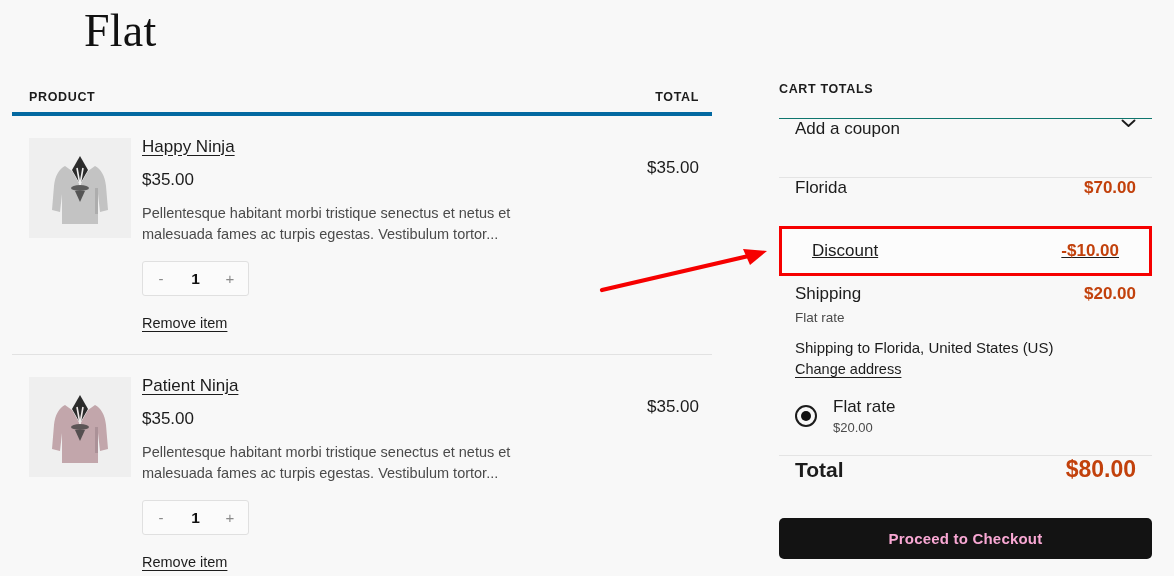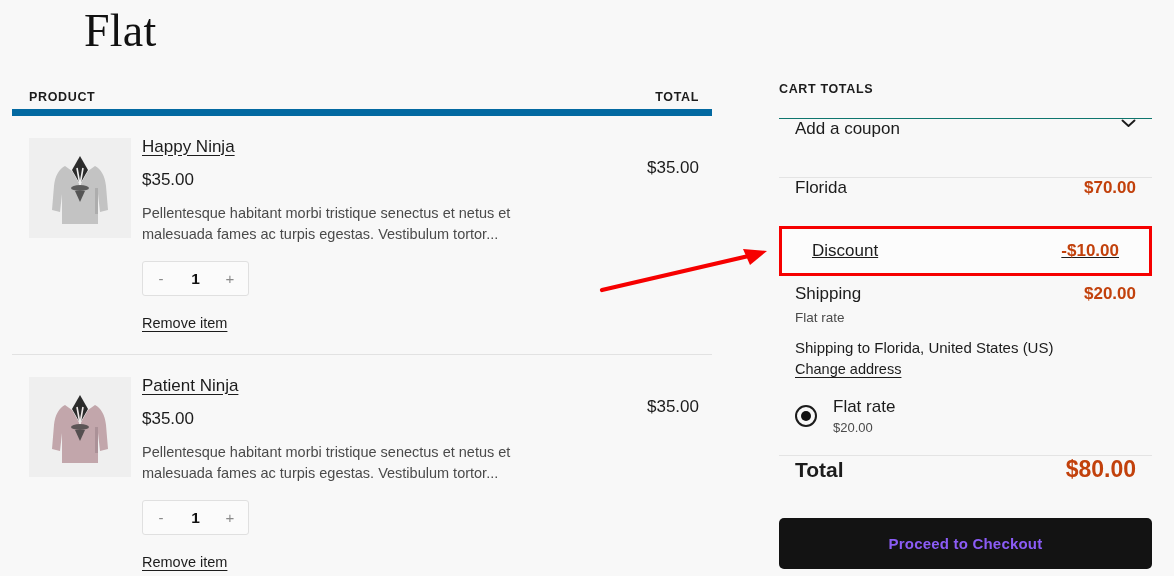--- a/index.html
+++ b/index.html
@@ -38,21 +38,21 @@
   .cart-items {
     position: absolute;
     left: 12px;
     top: 82px;
     width: 700px;
   }
 
   .items-head {
     position: relative;
     height: 34px;
-    border-bottom: 7px solid #0369a1;
+    border-bottom: 4px solid #0369a1;
   }
   .col-head {
     position: absolute;
     top: 8px;
     font-size: 12.5px;
     font-weight: 700;
     letter-spacing: 0.65px;
     color: #1c1c1c;
   }
   .col-head.product { left: 17px; }
@@ -282,23 +282,23 @@
     justify-content: space-between;
     padding: 0 16px;
     height: 62px;
   }
   .grand-total .tot-label { font-size: 21px; font-weight: 700; }
   .grand-total .tot-value { font-size: 23px; font-weight: 700; }
 
   .checkout-btn {
     display: block;
     width: 373px;
-    height: 51px;
+    height: 41px;
     background: #131313;
-    color: #8b5cf6;
+    color: #f9a8d4;
     border: none;
     border-radius: 5px;
     font-family: "Liberation Sans", sans-serif;
     font-size: 15px;
     font-weight: 700;
     letter-spacing: 0.2px;
     cursor: pointer;
   }
 
   

